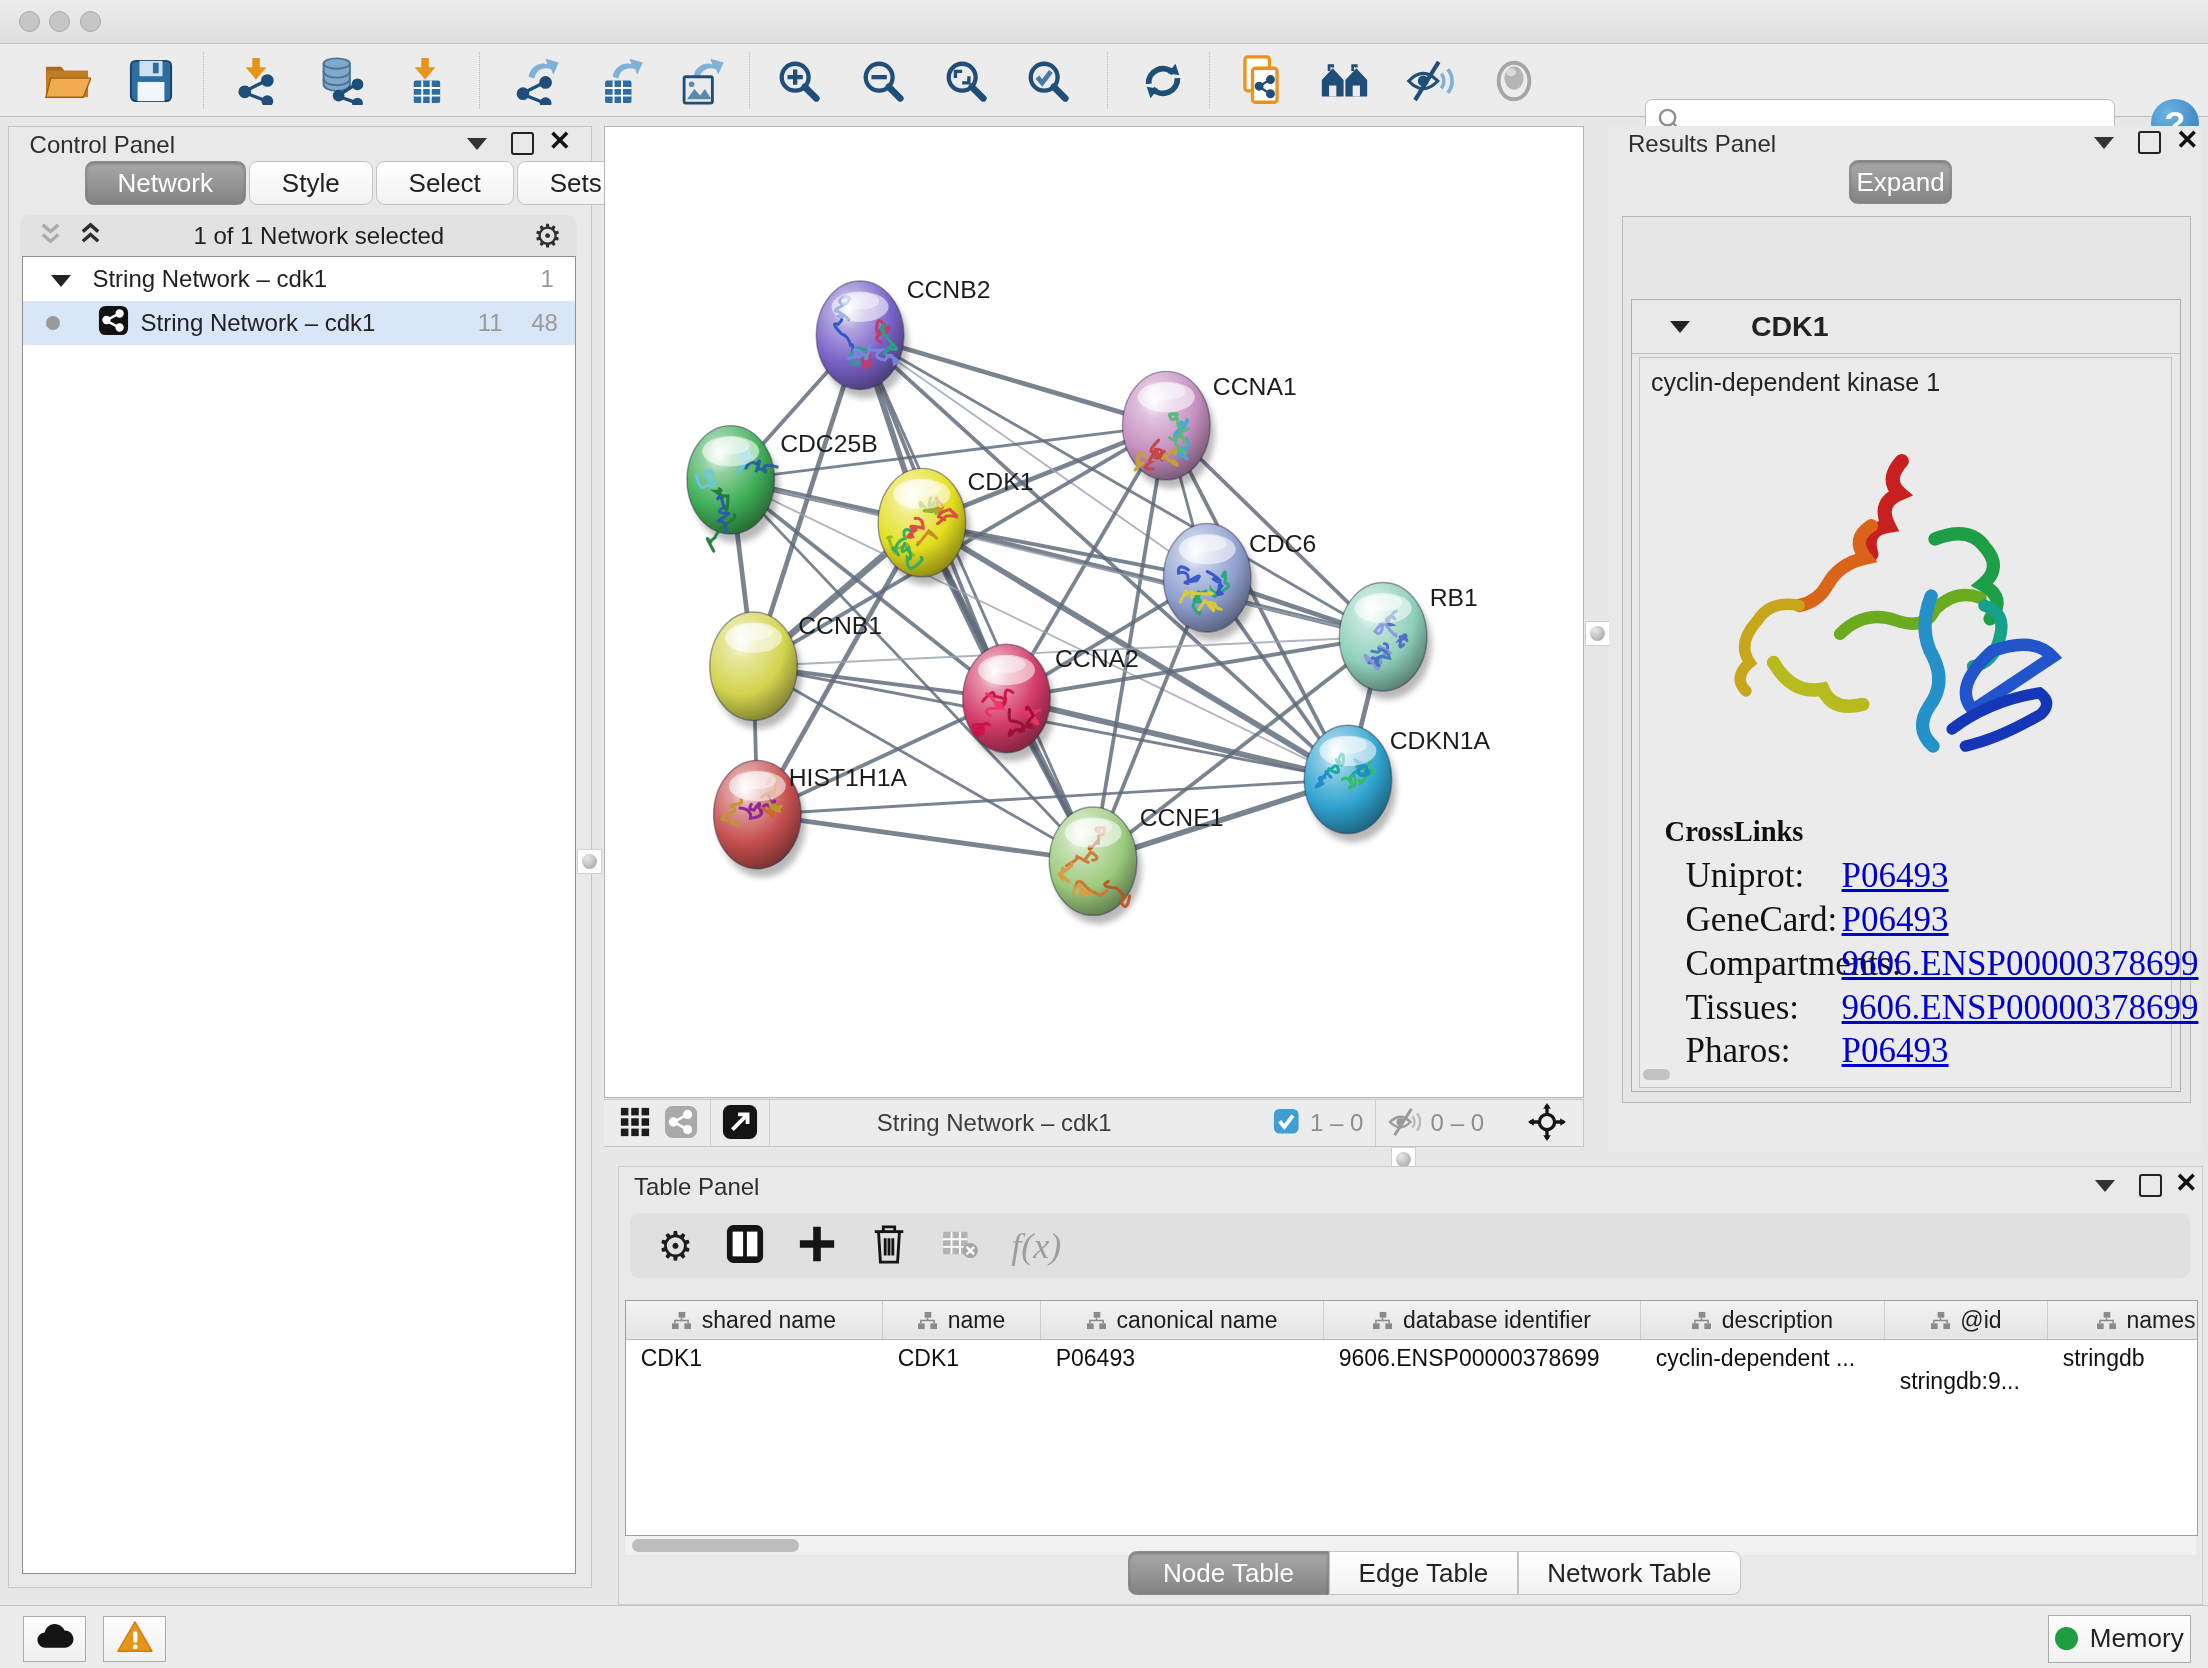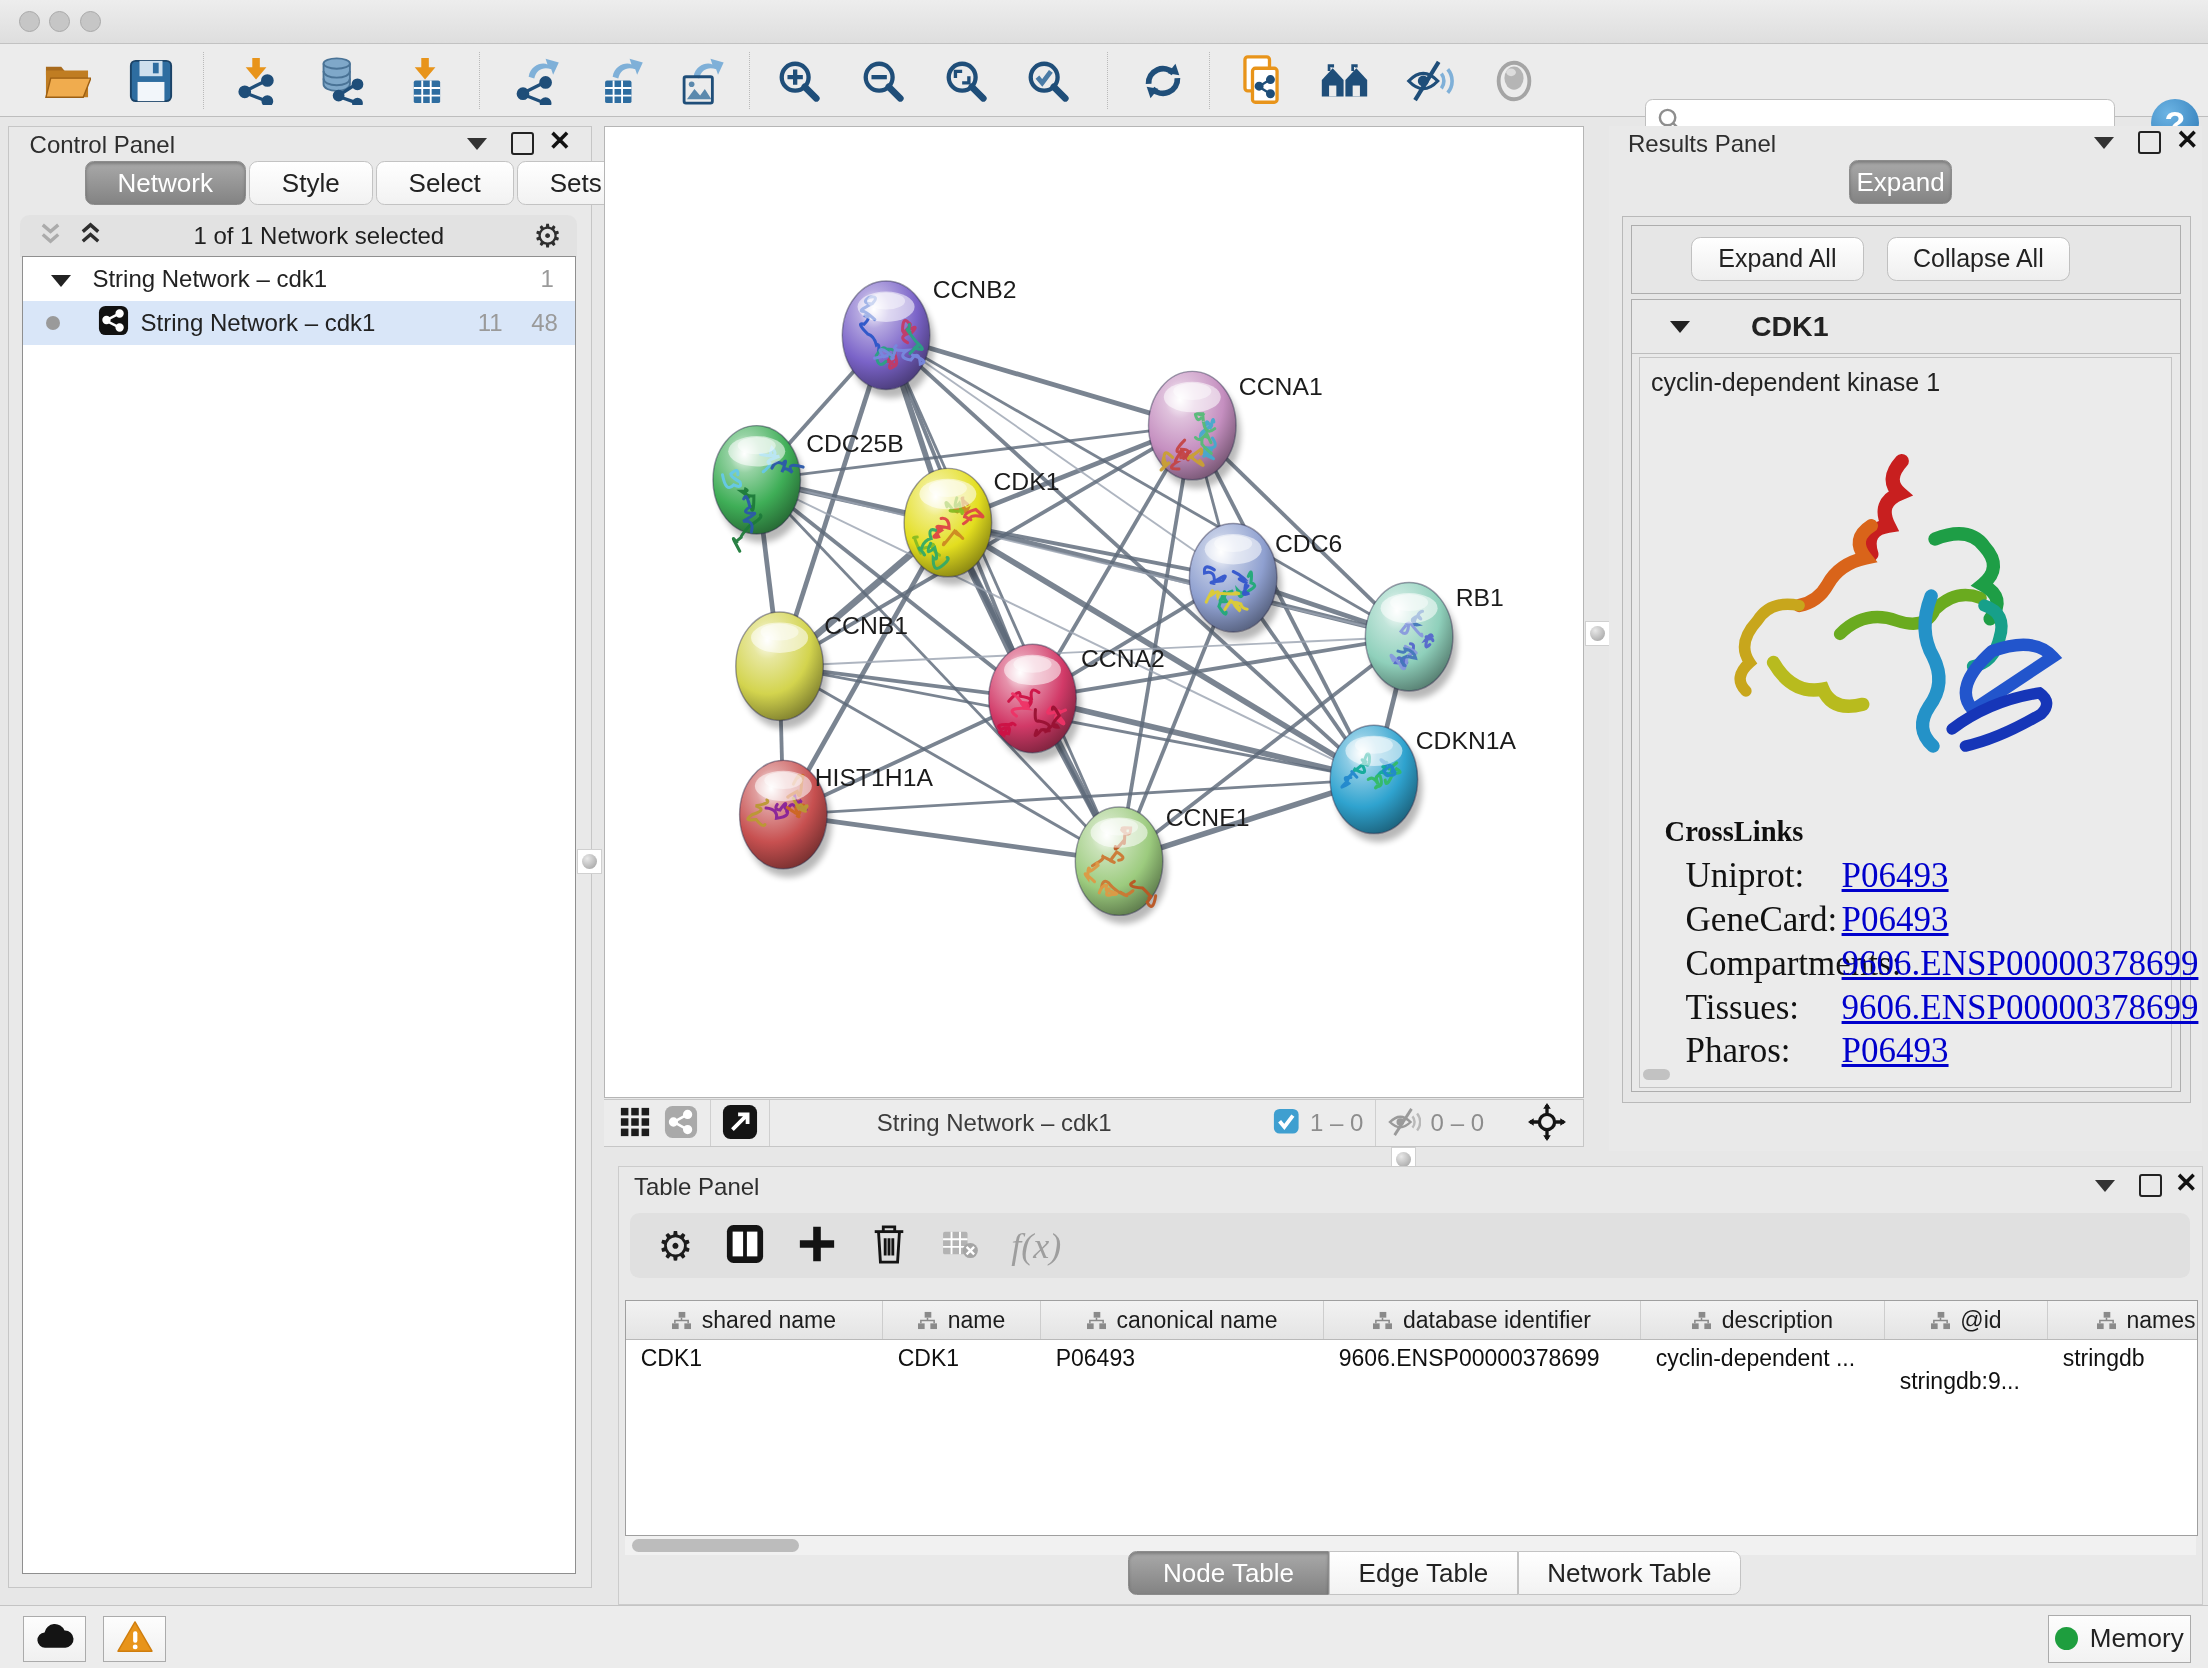--- a/index.html
+++ b/index.html
@@ -35,21 +35,21 @@
   #control-panel{left:7.6px;top:126px;width:582px;height:1460px;background:#e9e9e9;border:1px solid #c6c6c6;}
   #ctrl-tabs{left:76px;top:34px;height:44px;display:flex;gap:2.9px;}
   #ctrl-tabs .pill{padding:0 32px;}
   #net-toolbar-row{left:11.4px;top:88px;width:557px;height:42px;background:#e2e2e2;border-radius:9.5px 9.5px 0 0;
        display:flex;align-items:center;}
   #tree-box{left:13.3px;top:129px;width:552px;height:1316px;background:#fff;border:1.9px solid #8f8f8f;}
   .tree-row{width:100%;height:44px;display:flex;align-items:center;font-size:24px;}
   .tree-row.sel{background:#d9e6f8;}
   .cnt{color:#9a9a9a;}
   
-  #canvas{left:604px;top:126px;width:980px;height:972px;background:#fff;border:1px solid #b5b5b5;box-sizing:border-box;padding-left:26px;}
+  #canvas{left:604px;top:126px;width:980px;height:972px;background:#fff;border:1px solid #b5b5b5;box-sizing:border-box;}
   #net-strip{left:604px;top:1099px;width:980px;height:48px;background:#ececec;
       border:1px solid #c6c6c6;border-left:none;display:flex;align-items:center;box-sizing:border-box;}
   .strip-sep{height:46px;border-left:1px solid #cfcfcf;margin:0 11.4px;}
   .strip-txt{font-size:24px;color:#3c3c3c;}
   .strip-cnt{font-size:24px;color:#8d8d8d;}
   
   #results-panel{left:1609px;top:126px;width:593px;height:1025px;background:#e9e9e9;}
   #res-outer{left:13.3px;top:90px;width:567px;height:885px;background:#e6e6e6;border:1.9px solid #b9b9b9;}
   #btn-row-box{left:7.6px;top:7.6px;width:548px;height:67px;border:1.9px solid #adadad;}
   .res-btn{top:11.4px;height:42px;background:linear-gradient(#ffffff,#efefef);border:1px solid #c0c0c0;
@@ -651,24 +651,20 @@
 
 <div class="abs" id="results-panel">
   <div class="abs panel-title" style="left:19px;top:3.8px">Results Panel</div>
   <div class="abs hdr-tri" style="left:485px;top:11.4px"></div>
   <div class="abs hdr-box" style="left:529px;top:4.8px"></div>
   <div class="abs hdr-x" style="left:567px;top:4.8px">✕</div>
 
   <div class="abs pill sel" style="left:240px;top:34px;width:101px;height:42px">Expand</div>
 
   <div class="abs" id="res-outer">
-    <div class="abs" id="btn-row-box">
-      <div class="abs res-btn" style="left:59px;width:171px">Expand All</div>
-      <div class="abs res-btn" style="left:255px;width:181px">Collapse All</div>
-    </div>
 
     <div class="abs" id="cdk1-box">
       <div class="abs" id="cdk1-hdr">
         <span class="hdr-tri" style="margin-left:38px;border-top-color:#222"></span>
         <span style="margin-left:61px;font-size:28.5px;font-weight:bold">CDK1</span>
       </div>
       <div class="abs" id="cdk1-inner">
         <div class="abs" style="left:11.4px;top:9.5px;font-size:25px">cyclin-dependent kinase 1</div>
 
         <svg class="abs" style="left:67px;top:86px" width="380" height="342" viewBox="0 0 400 360">

